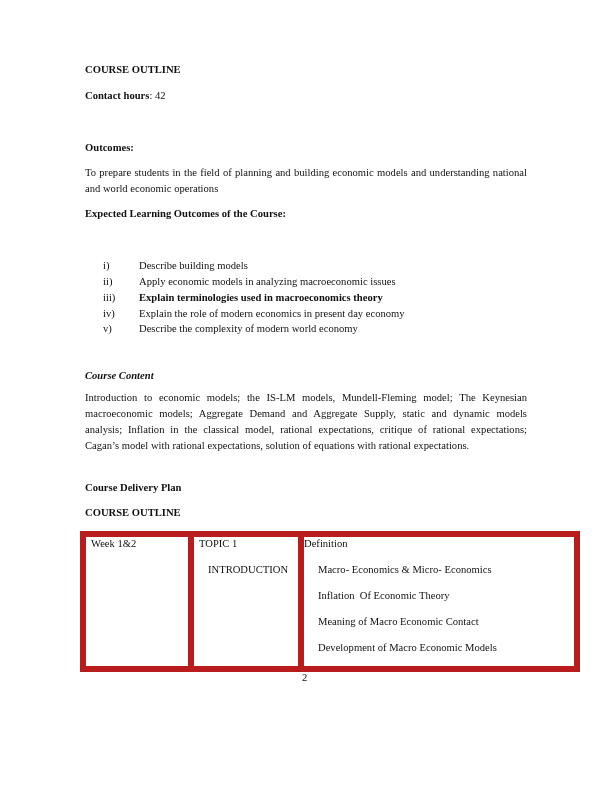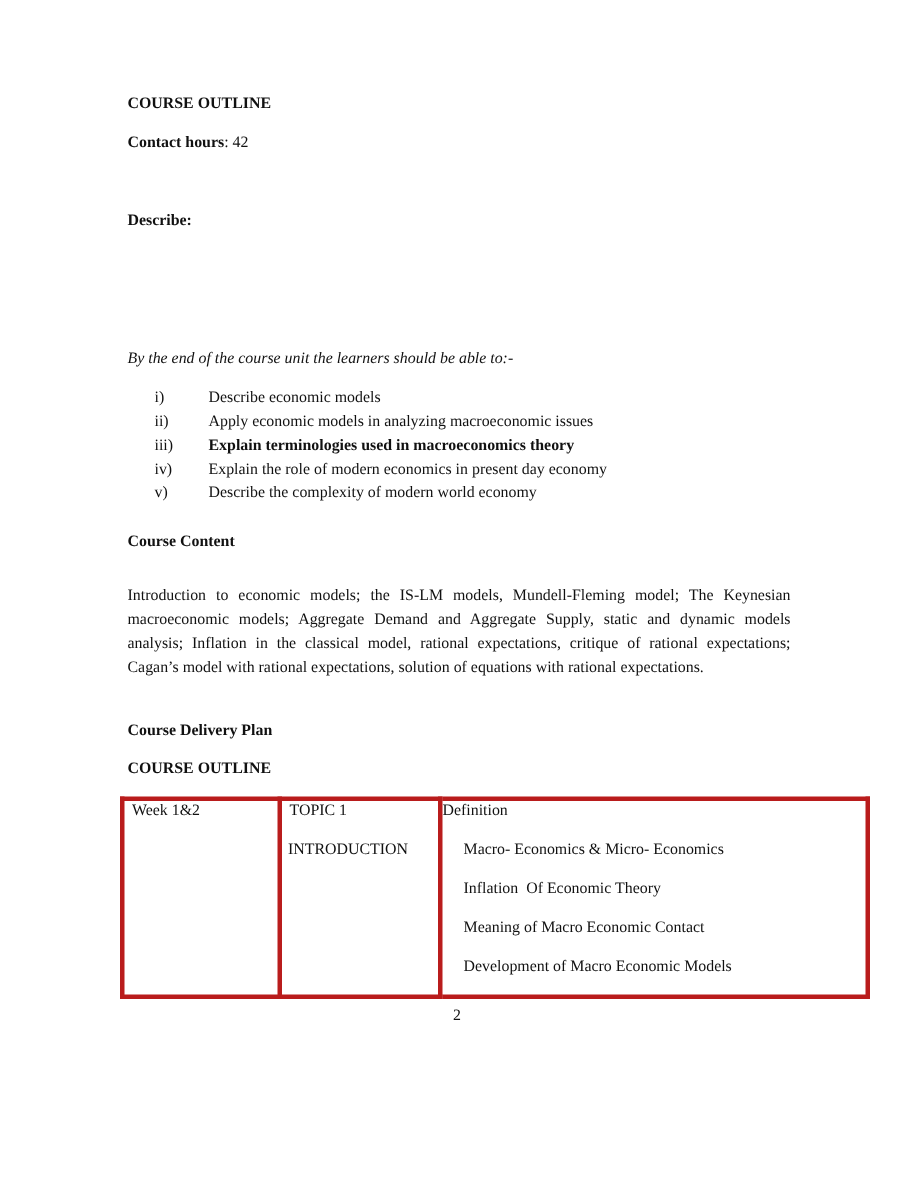--- a/index.html
+++ b/index.html
@@ -8,85 +8,86 @@
     .page { position: absolute; left: 0; top: 0; width: 612px; height: 792px; }
     .abs { position: absolute; white-space: nowrap; }
     .b { font-weight: bold; }
     .it { font-style: italic; }
     .justify { position: absolute; left: 85px; width: 442px; text-align: justify; line-height: 16px; white-space: normal; }
     .justify.lastline-left { text-align-last: left; }
     .list-num { position: absolute; left: 103px; }
     .list-text { position: absolute; left: 139px; white-space: nowrap; }
     table.outline { position: absolute; left: 80px; top: 531px; width: 500px; height: 131px;
                     border-collapse: collapse; font-size: 10.6px; }
-    table.outline td { border: 3px solid #b91c1c; vertical-align: top; padding: 0; }
+    table.outline td { border: 6px solid #b91c1c; vertical-align: top; padding: 0; }
     .cell-inner { position: relative; height: 129px; }
     .cell-line { position: absolute; white-space: nowrap; }
   </style>
 </head>
 <body>
 
 <div class="page">
 
   <div class="abs b" style="left:85px; top:64px;">COURSE OUTLINE</div>
 
   <div class="abs" style="left:85px; top:90px;">
     <span class="b">Contact hours</span><span>: </span><span>42</span>
   </div>
 
 
-  <div class="abs b" style="left:85px; top:142px;">Describe:</div>
+  <div class="abs b" style="left:85px; top:142px;">Outcomes:</div>
 
+  <div class="justify lastline-left" style="top:165px;">To prepare students in the field of planning and building economic models and understanding national and world economic operations</div>
 
+  <div class="abs b" style="left:85px; top:208px;">Expected Learning Outcomes of the Course:</div>
 
-  <div class="abs it" style="left:85px; top:234px;">By the end of the course unit the learners should be able to:-</div>
 
   <div>
     <div>
       <span class="abs list-num" style="top:260px;">i)</span>
-      <span class="list-text" style="top:260px;">Describe economic models</span>
+      <span class="list-text" style="top:260px;">Describe building models</span>
     </div>
     <div>
       <span class="abs list-num" style="top:276px;">ii)</span>
       <span class="list-text" style="top:276px;">Apply economic models in analyzing macroeconomic issues</span>
     </div>
     <div>
       <span class="abs list-num" style="top:292px;">iii)</span>
       <span class="list-text" style="top:292px;font-weight:bold;">Explain terminologies used in macroeconomics theory</span>
     </div>
     <div>
       <span class="abs list-num" style="top:308px;">iv)</span>
       <span class="list-text" style="top:308px;">Explain the role of modern economics in present day economy</span>
     </div>
     <div>
       <span class="abs list-num" style="top:323px;">v)</span>
       <span class="list-text" style="top:323px;">Describe the complexity of modern world economy</span>
     </div>
   </div>
 
-  <div class="abs b" style="left:85px; top:356px;">Course Content</div>
+  <div class="abs b" style="left:85px; top:370px;font-style:italic;">Course Content</div>
 
   <div class="justify lastline-left" style="top:390px;">Introduction to economic models; the IS-LM models, Mundell-Fleming model; The Keynesian macroeconomic models; Aggregate Demand and Aggregate Supply, static and dynamic models analysis; Inflation in the classical model, rational expectations, critique of rational expectations; Cagan’s model with rational expectations, solution of equations with rational expectations.</div>
 
   <div class="abs b" style="left:85px; top:482px;">Course Delivery Plan</div>
 
   <div class="abs b" style="left:85px; top:507px;">COURSE OUTLINE</div>
 
   <table class="outline">
     <tbody>
         <tr>
       <td style="width:102px;">
         <div class="cell-inner">
           <div class="cell-line" style="left:5px; top:1px;">Week 1&amp;2</div>
         </div>
       </td>
       <td style="width:104px;">
         <div class="cell-inner">
           <div class="cell-line" style="left:5px; top:1px;">TOPIC 1</div>
-          <div class="cell-line" style="left:4px; top:27px;">INTRODUCTION</div>
+          <div class="cell-line" style="left:14px; top:27px;">INTRODUCTION</div>
         </div>
       </td>
       <td>
         <div class="cell-inner">
           <div class="cell-line" style="left:0; top:1px;text-align:right;">Definition</div>
           <div class="cell-line" style="left:14px; top:27px;">Macro- Economics &amp; Micro- Economics</div>
           <div class="cell-line" style="left:14px; top:53px; white-space:pre;">Inflation  Of Economic Theory</div>
           <div class="cell-line" style="left:14px; top:79px;">Meaning of Macro Economic Contact</div>
           <div class="cell-line" style="left:14px; top:105px;">Development of Macro Economic Models</div>
         </div>

